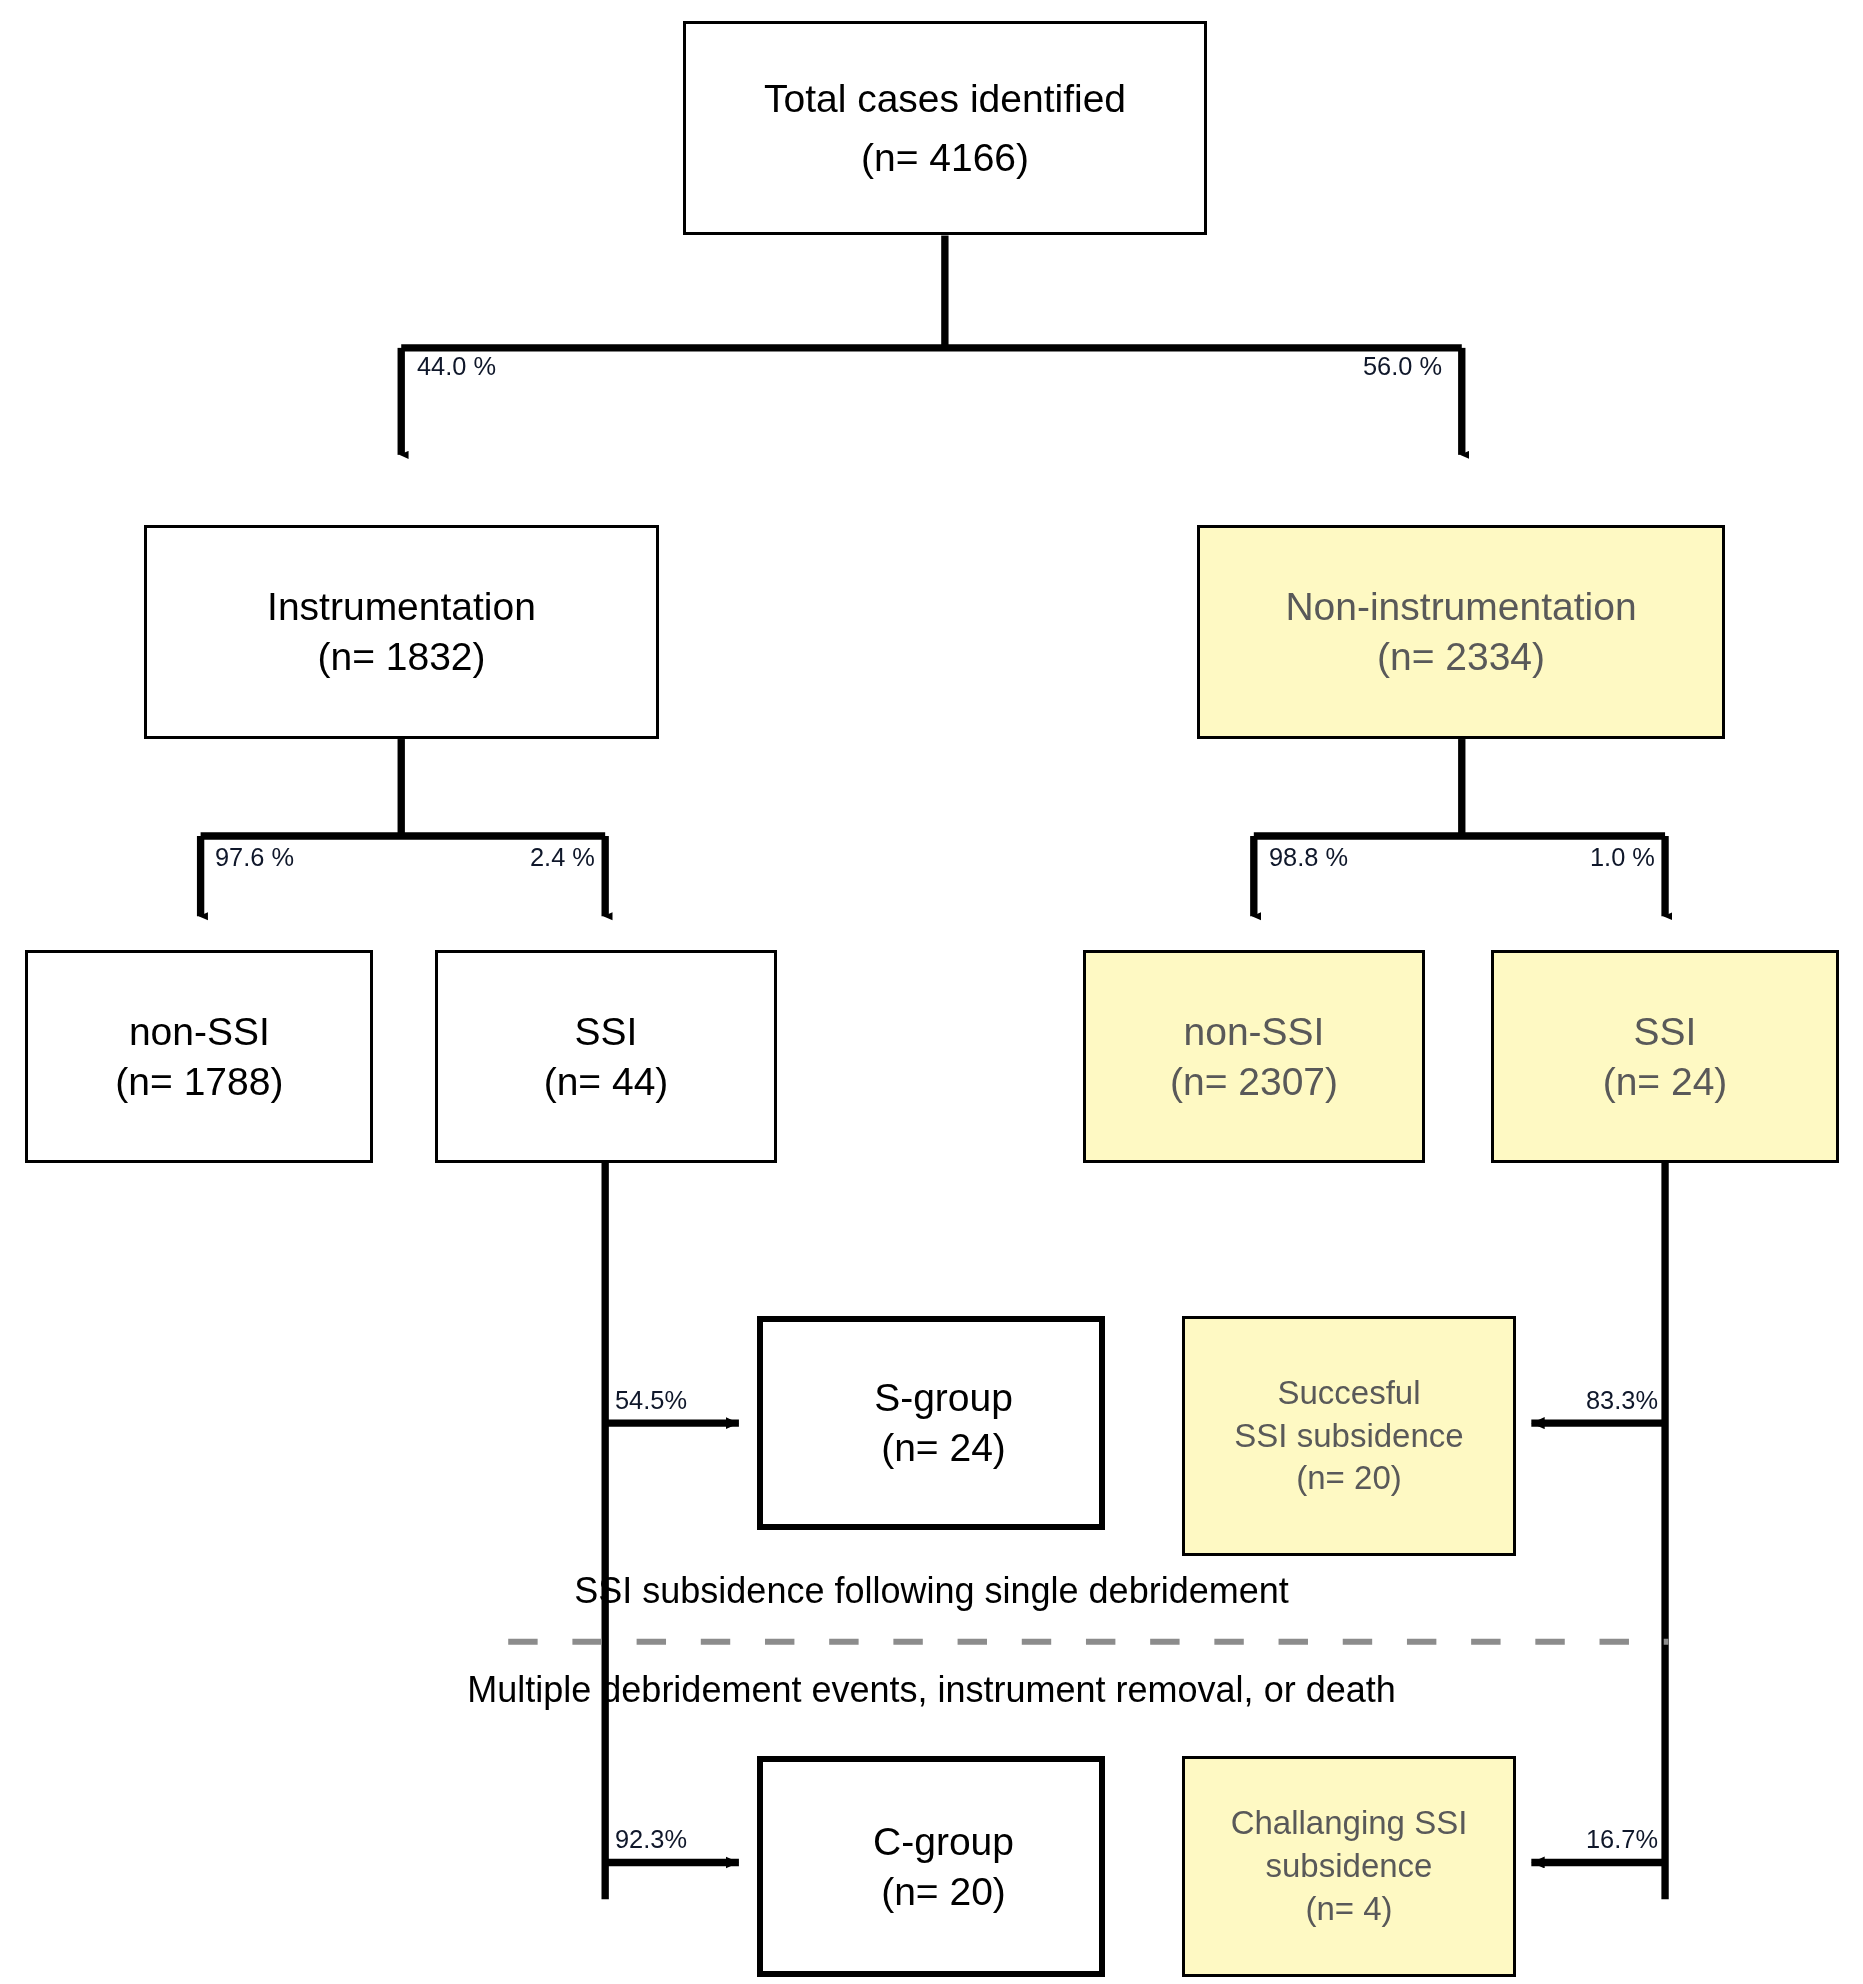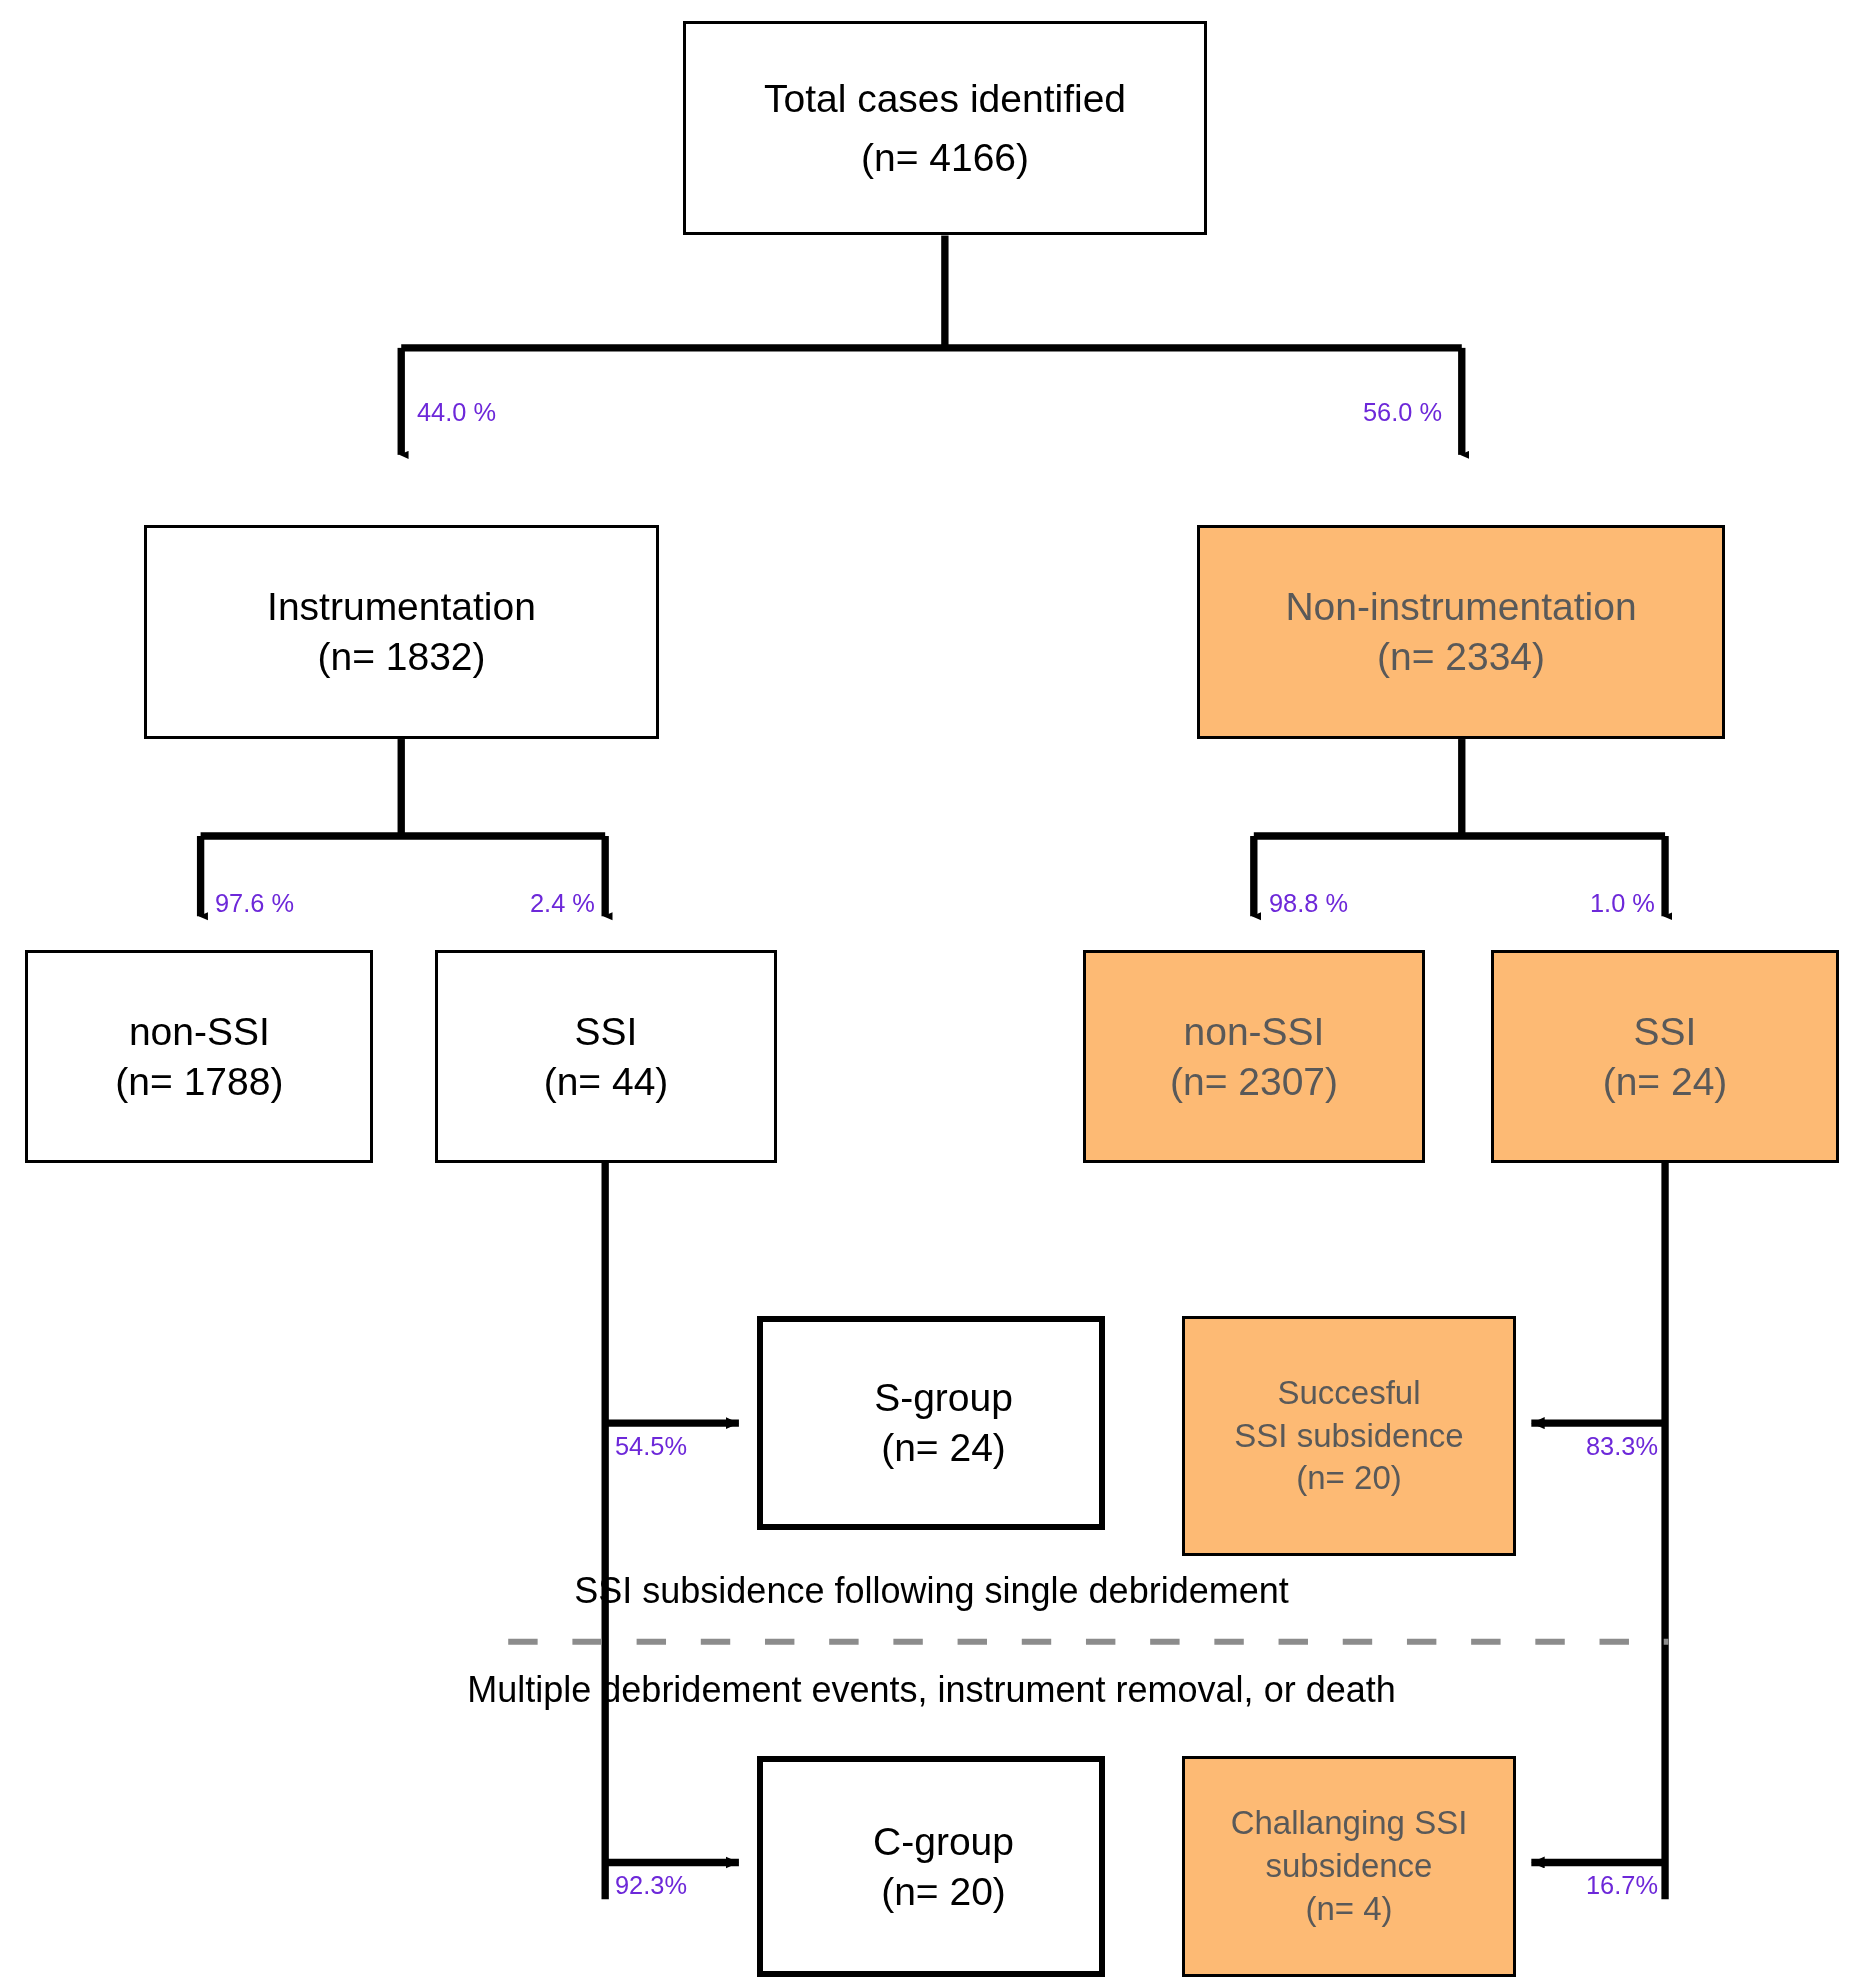--- a/index.html
+++ b/index.html
@@ -33,44 +33,43 @@
     flex-direction: column;
     align-items: center;
     justify-content: center;
     text-align: center;
     color: #000000;
     font-family: "Liberation Sans", sans-serif;
     font-size: 39px;
     line-height: 1.28;
   }
   .node-box.grey {
-    background: #fdba74;
+    background: #fef9c3;
     color: #595959;
   }
   .node-box.thick {
     border-width: 6px;
     padding-left: 25px;
   }
   .node-line {
     display: block;
     white-space: nowrap;
   }
   .node-box.small {
     font-size: 33px;
     line-height: 1.3;
   }
   .edge-label {
     position: absolute;
     font-family: "Liberation Sans", sans-serif;
     font-size: 25.4px;
-    color: #6d28d9;
+    color: #0f172a;
     background: transparent;
     white-space: nowrap;
     line-height: 1;
-    margin-top: 46px;
   }
   .divider-text {
     position: absolute;
     font-family: "Liberation Sans", sans-serif;
     font-size: 36px;
     color: #000000;
     white-space: nowrap;
     text-align: center;
     line-height: 1;
   }

